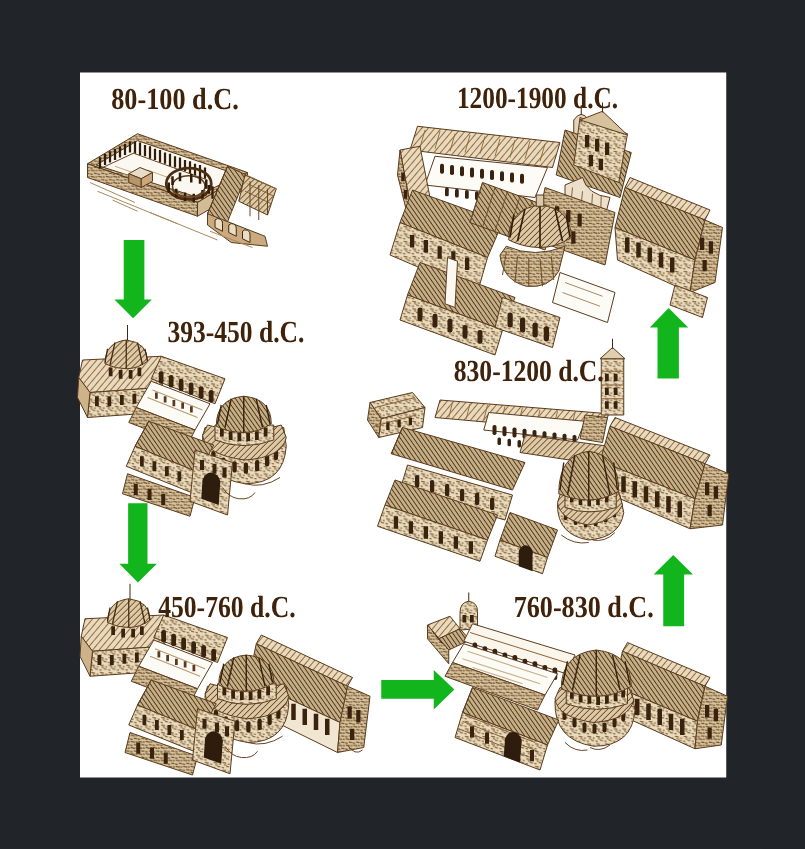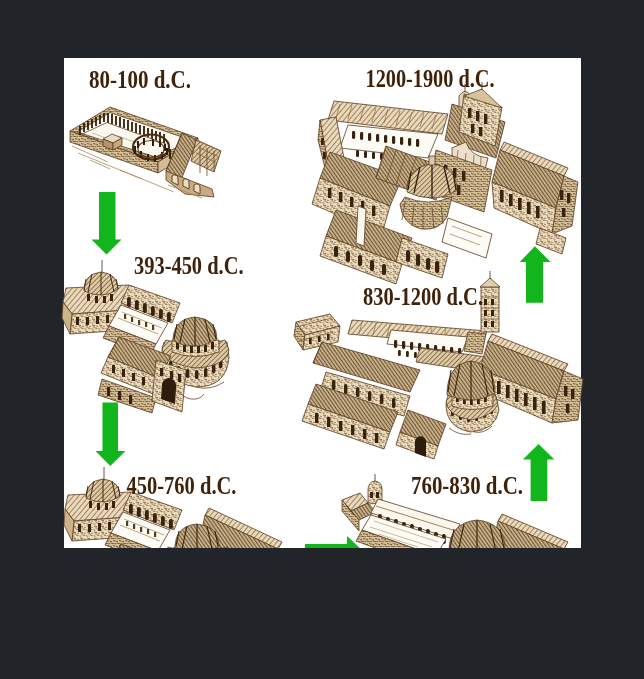--- a/index.html
+++ b/index.html
@@ -1,16 +1,16 @@
 <!DOCTYPE html>
 <html><head>
 <meta charset="utf-8">
 <style>
   html,body{margin:0;padding:0;background:#212529;}
-  #stage{position:relative;width:644px;height:548px;background:#212529;overflow:hidden;}
+  #stage{position:relative;width:644px;height:679px;background:#212529;overflow:hidden;}
   svg{position:absolute;top:0;left:0;}
   text{font-family:"Liberation Serif", serif;font-weight:bold;fill:#3f2209;}
 </style>
 </head>
 <body>
 <div id="stage">
 <svg width="644" height="679" viewBox="0 0 644 679">
 <defs>
   <pattern id="hatch" width="3.4" height="3.4" patternUnits="userSpaceOnUse" patternTransform="rotate(45)">
     <rect width="3.4" height="3.4" fill="#dcc9a6"></rect>

